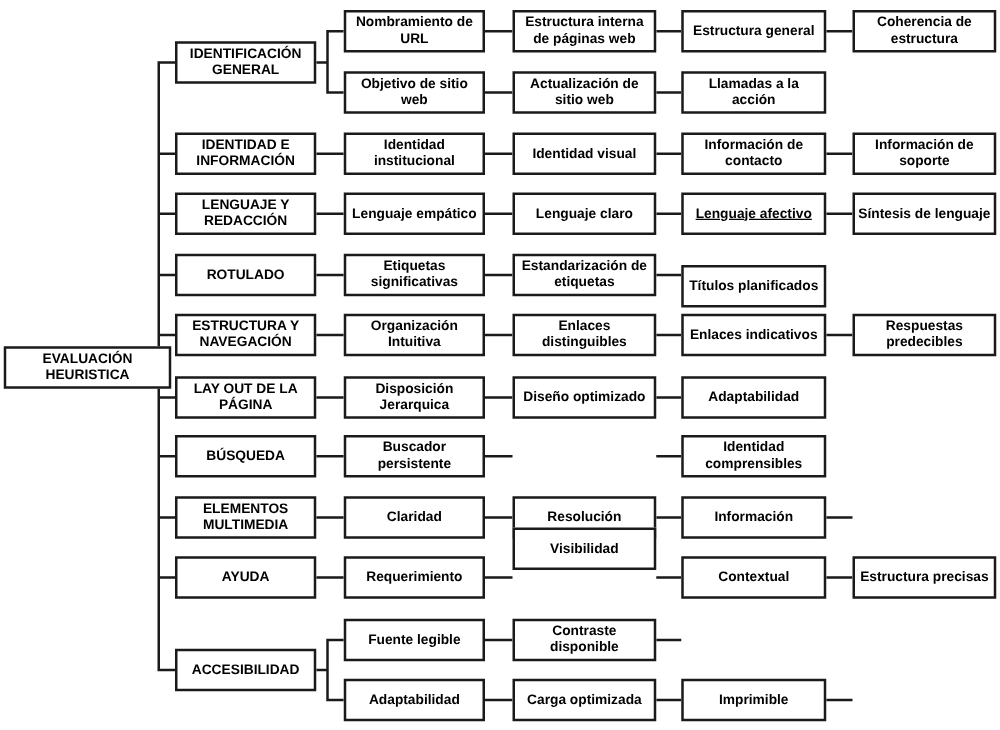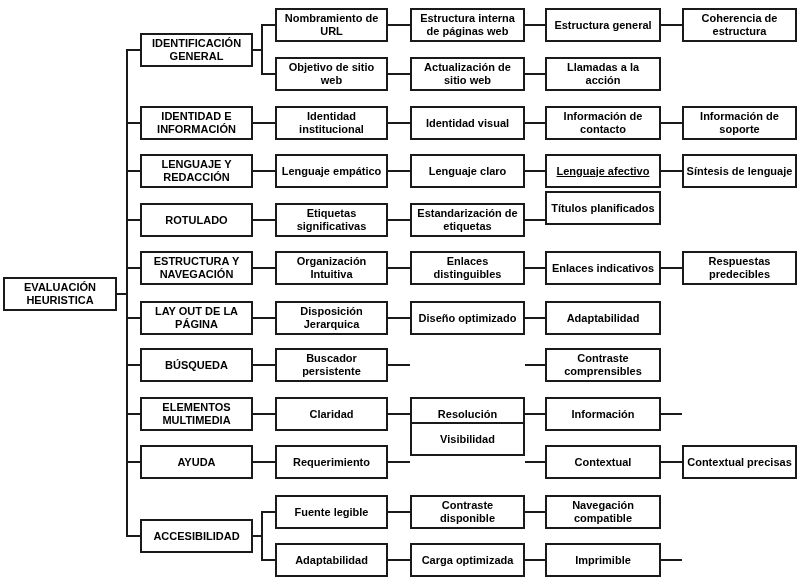--- a/index.html
+++ b/index.html
@@ -47,21 +47,21 @@
       <path d="M253 50 H262 M262 24 V75 M261 25 H275 M261 74 H275 M253 536 H262 M262 511 V561 M261 512 H275 M261 560 H275 M253 123 H275 M253 171 H275 M253 220 H275 M253 268 H275 M253 318 H275 M253 365 H275 M253 414 H275 M253 462 H275"></path>
 
       <path d="M388 25 H410 M388 74 H410 M388 123 H410 M388 171 H410 M388 220 H410 M388 268 H410 M388 318 H410 M388 365 H410 M388 414 H410 M388 462 H410 M388 512 H410 M388 560 H410"></path>
 
       <path d="M525 25 H545 M525 74 H545 M525 123 H545 M525 171 H545 M525 220 H545 M525 268 H545 M525 318 H545 M525 365 H545 M525 414 H545 M525 462 H545 M525 512 H545 M525 560 H545"></path>
 
       <path d="M661 25 H682 M661 123 H682 M661 171 H682 M661 268 H682 M661 414 H682 M661 462 H682 M661 560 H682"></path>
     </g>
   </svg>
 
-  <div class="box" style="left:3px;top:277px;width:114px;">EVALUACIÓN HEURISTICA</div>
+  <div class="box" style="left:3px;top:277px;width:134px;">EVALUACIÓN HEURISTICA</div>
 
   <div class="box c1" style="top:33px;">IDENTIFICACIÓN GENERAL</div>
   <div class="box c1" style="top:106px;">IDENTIDAD E INFORMACIÓN</div>
   <div class="box c1" style="top:154px;">LENGUAJE Y REDACCIÓN</div>
   <div class="box c1" style="top:203px;">ROTULADO</div>
   <div class="box c1" style="top:251px;text-align:center;">ESTRUCTURA Y NAVEGACIÓN</div>
   <div class="box c1" style="top:301px;">LAY OUT DE LA PÁGINA</div>
   <div class="box c1" style="top:348px;">BÚSQUEDA</div>
   <div class="box c1" style="top:397px;">ELEMENTOS MULTIMEDIA</div>
   <div class="box c1" style="top:445px;">AYUDA</div>
@@ -81,44 +81,43 @@
   <div class="box c4" style="top:106px;">Información de contacto</div>
   <div class="box c5" style="top:106px;">Información de soporte</div>
 
   <div class="box c2" style="top:154px;">Lenguaje empático</div>
   <div class="box c3" style="top:154px;">Lenguaje claro</div>
   <div class="box c4" style="top:154px;text-decoration:underline;">Lenguaje afectivo</div>
   <div class="box c5" style="top:154px;">Síntesis de lenguaje</div>
 
   <div class="box c2" style="top:203px;">Etiquetas significativas</div>
   <div class="box c3" style="top:203px;">Estandarización de etiquetas</div>
-  <div class="box c4" style="top:191px;">Títulos planificados</div>
+  <div class="box c4" style="top:212px;">Títulos planificados</div>
 
   <div class="box c2" style="top:251px;">Organización Intuitiva</div>
   <div class="box c3" style="top:251px;">Enlaces distinguibles</div>
   <div class="box c4" style="top:251px;">Enlaces indicativos</div>
   <div class="box c5" style="top:251px;">Respuestas predecibles</div>
 
   <div class="box c2" style="top:301px;">Disposición Jerarquica</div>
   <div class="box c3" style="top:301px;">Diseño optimizado</div>
   <div class="box c4" style="top:301px;">Adaptabilidad</div>
 
   <div class="box c2" style="top:348px;">Buscador persistente</div>
-  <div class="box c4" style="top:348px;">Contraste comprensibles</div>
+  <div class="box c4" style="top:348px;">Identidad comprensibles</div>
 
   <div class="box c2" style="top:397px;">Claridad</div>
   <div class="box c3" style="top:397px;">Resolución</div>
   <div class="box c4" style="top:397px;">Información</div>
 
   <div class="box c2" style="top:445px;">Requerimiento</div>
   <div class="box c3" style="top:422px;">Visibilidad</div>
   <div class="box c4" style="top:445px;">Contextual</div>
-  <div class="box c5" style="top:445px;">Contextual precisas</div>
+  <div class="box c5" style="top:445px;">Estructura precisas</div>
 
   <div class="box c2" style="top:495px;">Fuente legible</div>
   <div class="box c3" style="top:495px;">Contraste disponible</div>
-  <div class="box c4" style="top:495px;">Navegación compatible</div>
 
   <div class="box c2" style="top:543px;">Adaptabilidad</div>
   <div class="box c3" style="top:543px;">Carga optimizada</div>
   <div class="box c4" style="top:543px;">Imprimible</div>
 
 </div>
 
 </body></html>

